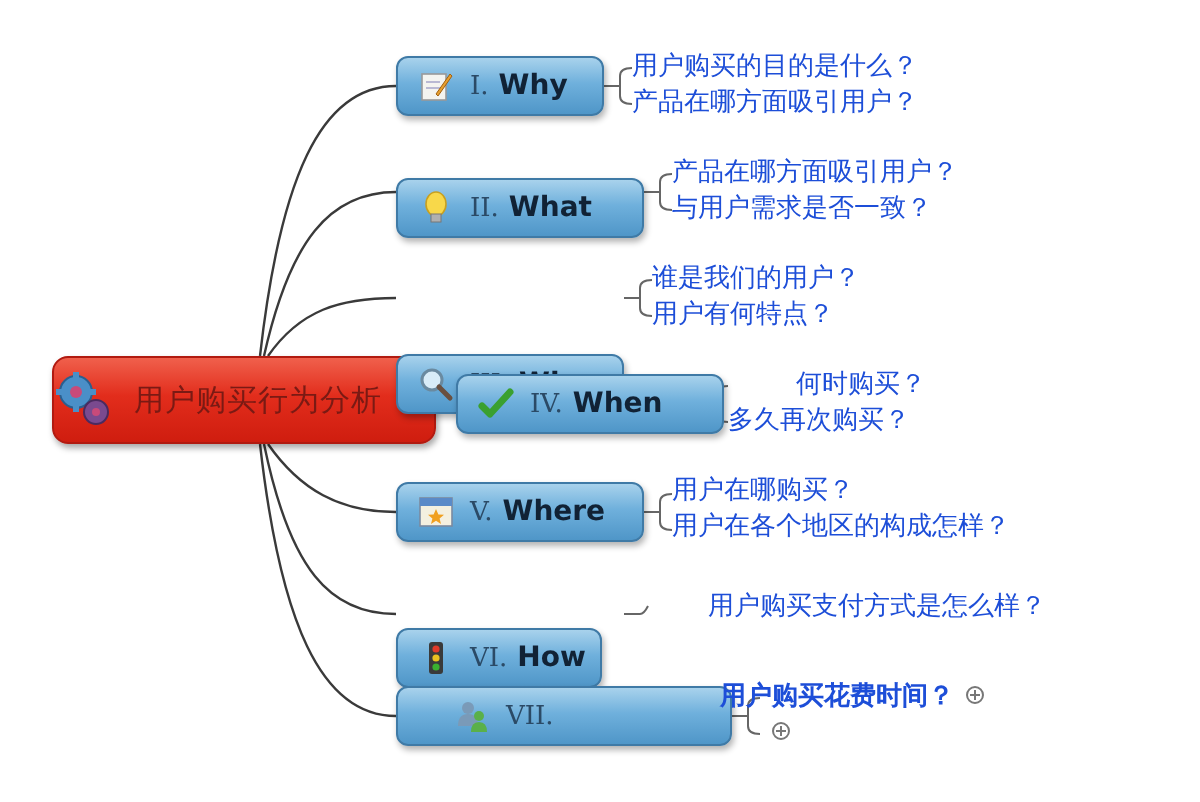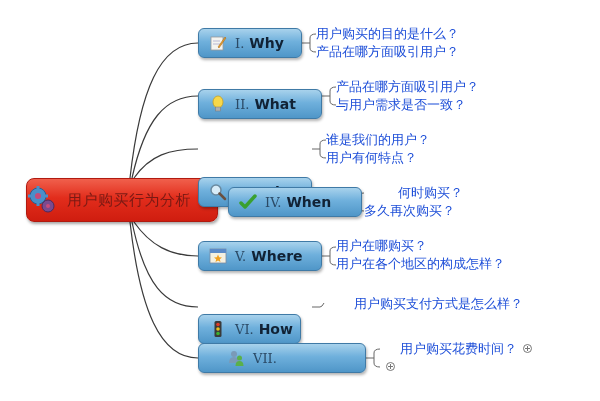--- a/index.html
+++ b/index.html
@@ -223,18 +223,18 @@
 
 <div class="topic" style="left:198px; top:343px; width:168px;padding-left:28px;">
   <svg class="icon" viewBox="0 0 18 18">
     <circle cx="7" cy="5" r="3" fill="#7a9ab8"></circle>
     <path d="M2,14 Q2,8 7,8 Q12,8 12,14 Z" fill="#7a9ab8"></path>
     <circle cx="12.5" cy="9" r="2.5" fill="#5ab04a"></circle>
     <path d="M8.5,17 Q8.5,12 12.5,12 Q16.5,12 16.5,17 Z" fill="#5ab04a"></path>
   </svg>
   <span class="num">VII.</span>
 </div>
-<div class="sub" style="left:400px; top:341px;">
+<div class="sub" style="left:360px; top:341px;font-weight:bold;">
   <span>用户购买花费时间？</span><span class="plus"></span>
 </div>
 <div class="sub" style="left:380px; top:359px;">
   <span class="plus"></span>
 </div>
 
 </body></html>

